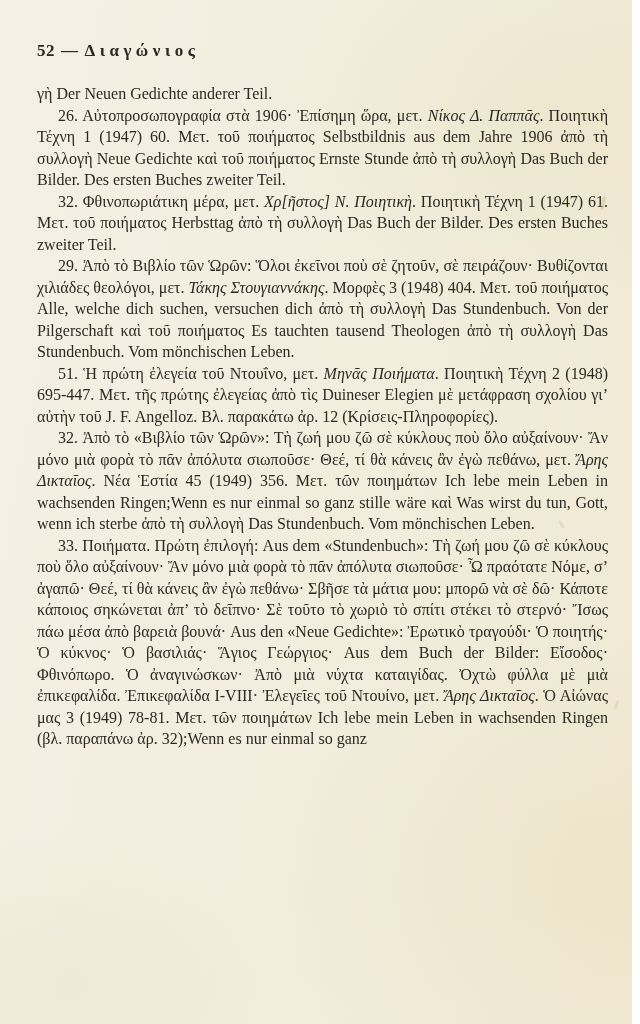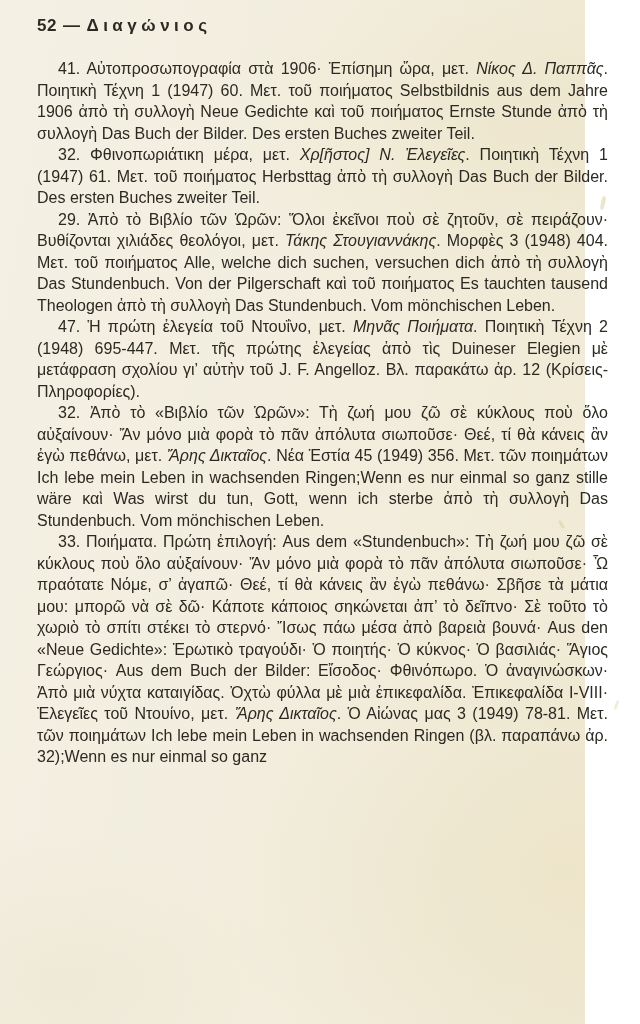--- a/index.html
+++ b/index.html
@@ -4,30 +4,30 @@
 <style>
   html, body {
     margin: 0;
     padding: 0;
     width: 640px;
     height: 1024px;
     overflow: hidden;
   }
   .page {
     position: relative;
-    width: 585px;
+    width: 632px;
     height: 1024px;
     box-sizing: border-box;
-    padding: 16px 32px 0 37px;
+    padding: 41px 32px 0 37px;
     background:
       radial-gradient(ellipse 420px 300px at 88% 12%, rgba(226,212,160,0.20), rgba(226,212,160,0) 70%),
       radial-gradient(ellipse 500px 340px at 95% 85%, rgba(222,206,150,0.18), rgba(222,206,150,0) 70%),
       radial-gradient(ellipse 300px 200px at 10% 96%, rgba(210,196,150,0.12), rgba(210,196,150,0) 75%),
       linear-gradient(100deg, #f4f0e4 0%, #f2eddd 55%, #f0e9d4 100%);
-    font-family: Liberation Sans, sans-serif;
+    font-family: Liberation Serif, serif;
     color: #2b2922;
   }
   .speck {
     position: absolute;
     border-radius: 50%;
     pointer-events: none;
   }
   .s1 { left: 601px; top: 196px; width: 4px; height: 14px; background: rgba(198,180,110,0.35); transform: rotate(12deg); border-radius: 40%; }
   .s2 { left: 560px; top: 520px; width: 3px; height: 9px;  background: rgba(198,180,110,0.28); transform: rotate(-30deg); border-radius: 40%; }
   .s3 { left: 615px; top: 700px; width: 3px; height: 10px; background: rgba(198,180,110,0.25); transform: rotate(20deg); border-radius: 40%; }
@@ -62,20 +62,21 @@
 <div class="page">
   <span class="speck s1"></span>
   <span class="speck s2"></span>
   <span class="speck s3"></span>
 
   <div class="header">
     <span class="pageno">52</span><span>—</span><span class="journal">Διαγώνιος</span>
   </div>
 
   <div class="body-text">
-      <p class="entry indent"><span>41. Αὐτοπροσωπογραφία στὰ 1906· Ἐπίσημη ὥρα, μετ. </span><span class="it">Νίκος Δ. Παππᾶς</span><span>. Ποιητικὴ Τέχνη 1 (1947) 60. Μετ. τοῦ ποιήματος Selbstbildnis aus dem Jahre 1906 ἀπὸ τὴ συλλογὴ Neue Gedichte καὶ τοῦ ποιήματος Ernste Stunde ἀπὸ τὴ συλλογὴ Das Buch der Bilder. Des ersten Buches zweiter Teil.</span></p>
-      <p class="entry indent"><span>32. Φθινοπωριάτικη μέρα, μετ. </span><span class="it">Χρ[ῆστος] Ν. Ἐλεγεῖες</span><span>. Ποιητικὴ Τέχνη 1 (1947) 61. Μετ. τοῦ ποιήματος Herbsttag ἀπὸ τὴ συλλογὴ Das Buch der Bilder. Des ersten Buches zweiter Teil.</span></p>
+      <p class="entry"><span>γὴ Der Neuen Gedichte anderer Teil.</span></p>
+      <p class="entry indent"><span>26. Αὐτοπροσωπογραφία στὰ 1906· Ἐπίσημη ὥρα, μετ. </span><span class="it">Νίκος Δ. Παππᾶς</span><span>. Ποιητικὴ Τέχνη 1 (1947) 60. Μετ. τοῦ ποιήματος Selbstbildnis aus dem Jahre 1906 ἀπὸ τὴ συλλογὴ Neue Gedichte καὶ τοῦ ποιήματος Ernste Stunde ἀπὸ τὴ συλλογὴ Das Buch der Bilder. Des ersten Buches zweiter Teil.</span></p>
+      <p class="entry indent"><span>32. Φθινοπωριάτικη μέρα, μετ. </span><span class="it">Χρ[ῆστος] Ν. Ποιητικὴ</span><span>. Ποιητικὴ Τέχνη 1 (1947) 61. Μετ. τοῦ ποιήματος Herbsttag ἀπὸ τὴ συλλογὴ Das Buch der Bilder. Des ersten Buches zweiter Teil.</span></p>
       <p class="entry indent"><span>29. Ἀπὸ τὸ Βιβλίο τῶν Ὡρῶν: Ὅλοι ἐκεῖνοι ποὺ σὲ ζητοῦν, σὲ πειράζουν· Βυθίζονται χιλιάδες θεολόγοι, μετ. </span><span class="it">Τάκης Στουγιαννάκης</span><span>. Μορφὲς 3 (1948) 404. Μετ. τοῦ ποιήματος Alle, welche dich suchen, versuchen dich ἀπὸ τὴ συλλογὴ Das Stundenbuch. Von der Pilgerschaft καὶ τοῦ ποιήματος Es tauchten tausend Theologen ἀπὸ τὴ συλλογὴ Das Stundenbuch. Vom mönchischen Leben.</span></p>
-      <p class="entry indent"><span>47. Ἡ πρώτη ἐλεγεία τοῦ Ντουΐνο, μετ. </span><span class="it">Μηνᾶς Ποιήματα</span><span>. Ποιητικὴ Τέχνη 2 (1948) 695-447. Μετ. τῆς πρώτης ἐλεγείας ἀπὸ τὶς Duineser Elegien μὲ μετάφραση σχολίου γι’ αὐτὴν τοῦ J. F. Angelloz. Βλ. παρακάτω ἀρ. 12 (Κρίσεις-Πληροφορίες).</span></p>
+      <p class="entry indent"><span>51. Ἡ πρώτη ἐλεγεία τοῦ Ντουΐνο, μετ. </span><span class="it">Μηνᾶς Ποιήματα</span><span>. Ποιητικὴ Τέχνη 2 (1948) 695-447. Μετ. τῆς πρώτης ἐλεγείας ἀπὸ τὶς Duineser Elegien μὲ μετάφραση σχολίου γι’ αὐτὴν τοῦ J. F. Angelloz. Βλ. παρακάτω ἀρ. 12 (Κρίσεις-Πληροφορίες).</span></p>
       <p class="entry indent"><span>32. Ἀπὸ τὸ «Βιβλίο τῶν Ὡρῶν»: Τὴ ζωή μου ζῶ σὲ κύκλους ποὺ ὅλο αὐξαίνουν· Ἄν μόνο μιὰ φορὰ τὸ πᾶν ἀπόλυτα σιωποῦσε· Θεέ, τί θὰ κάνεις ἂν ἐγὼ πεθάνω, μετ. </span><span class="it">Ἄρης Δικταῖος</span><span>. Νέα Ἑστία 45 (1949) 356. Μετ. τῶν ποιημάτων Ich lebe mein Leben in wachsenden Ringen;Wenn es nur einmal so ganz stille wäre καὶ Was wirst du tun, Gott, wenn ich sterbe ἀπὸ τὴ συλλογὴ Das Stundenbuch. Vom mönchischen Leben.</span></p>
       <p class="entry indent"><span>33. Ποιήματα. Πρώτη ἐπιλογή: Aus dem «Stundenbuch»: Τὴ ζωή μου ζῶ σὲ κύκλους ποὺ ὅλο αὐξαίνουν· Ἄν μόνο μιὰ φορὰ τὸ πᾶν ἀπόλυτα σιωποῦσε· Ὦ πραότατε Νόμε, σ’ ἀγαπῶ· Θεέ, τί θὰ κάνεις ἂν ἐγὼ πεθάνω· Σβῆσε τὰ μάτια μου: μπορῶ νὰ σὲ δῶ· Κάποτε κάποιος σηκώνεται ἀπ’ τὸ δεῖπνο· Σὲ τοῦτο τὸ χωριὸ τὸ σπίτι στέκει τὸ στερνό· Ἴσως πάω μέσα ἀπὸ βαρειὰ βουνά· Aus den «Neue Gedichte»: Ἐρωτικὸ τραγούδι· Ὁ ποιητής· Ὁ κύκνος· Ὁ βασιλιάς· Ἅγιος Γεώργιος· Aus dem Buch der Bilder: Εἴσοδος· Φθινόπωρο. Ὁ ἀναγινώσκων· Ἀπὸ μιὰ νύχτα καταιγίδας. Ὀχτὼ φύλλα μὲ μιὰ ἐπικεφαλίδα. Ἐπικεφαλίδα I-VIII· Ἐλεγεῖες τοῦ Ντουίνο, μετ. </span><span class="it">Ἄρης Δικταῖος</span><span>. Ὁ Αἰώνας μας 3 (1949) 78-81. Μετ. τῶν ποιημάτων Ich lebe mein Leben in wachsenden Ringen (βλ. παραπάνω ἀρ. 32);Wenn es nur einmal so ganz</span></p>
     </div>
 </div>
 
 </body></html>

